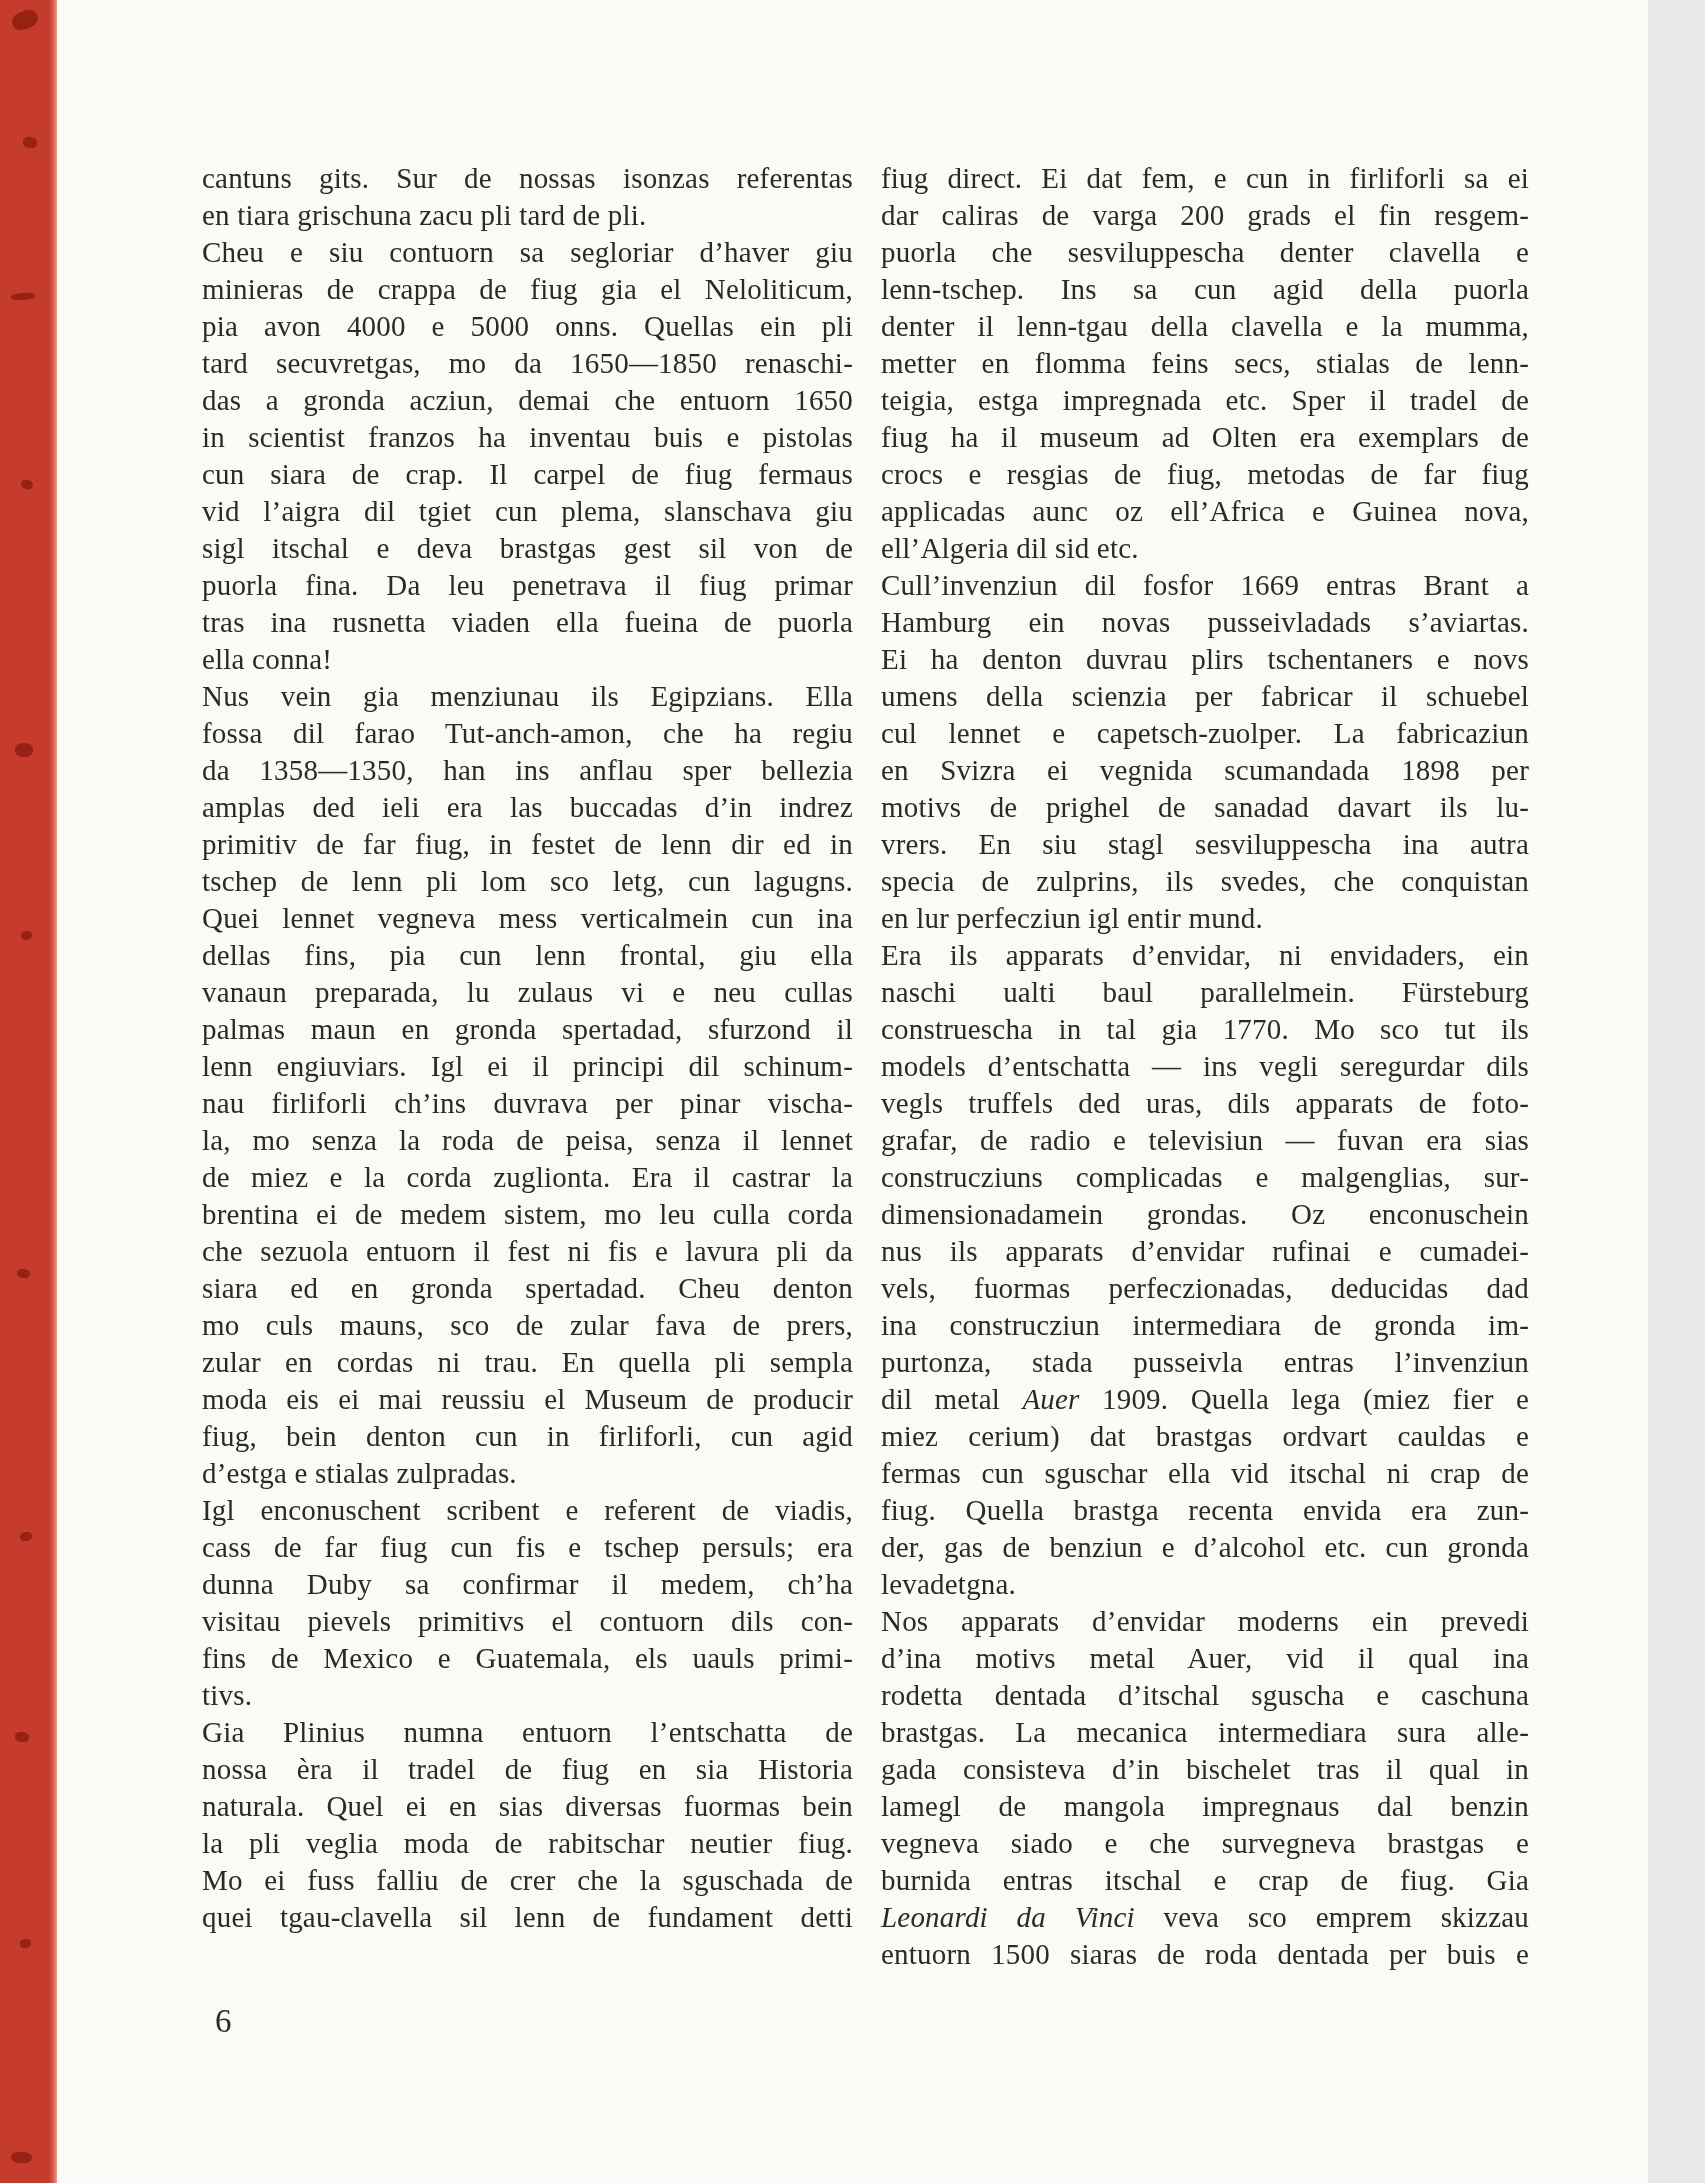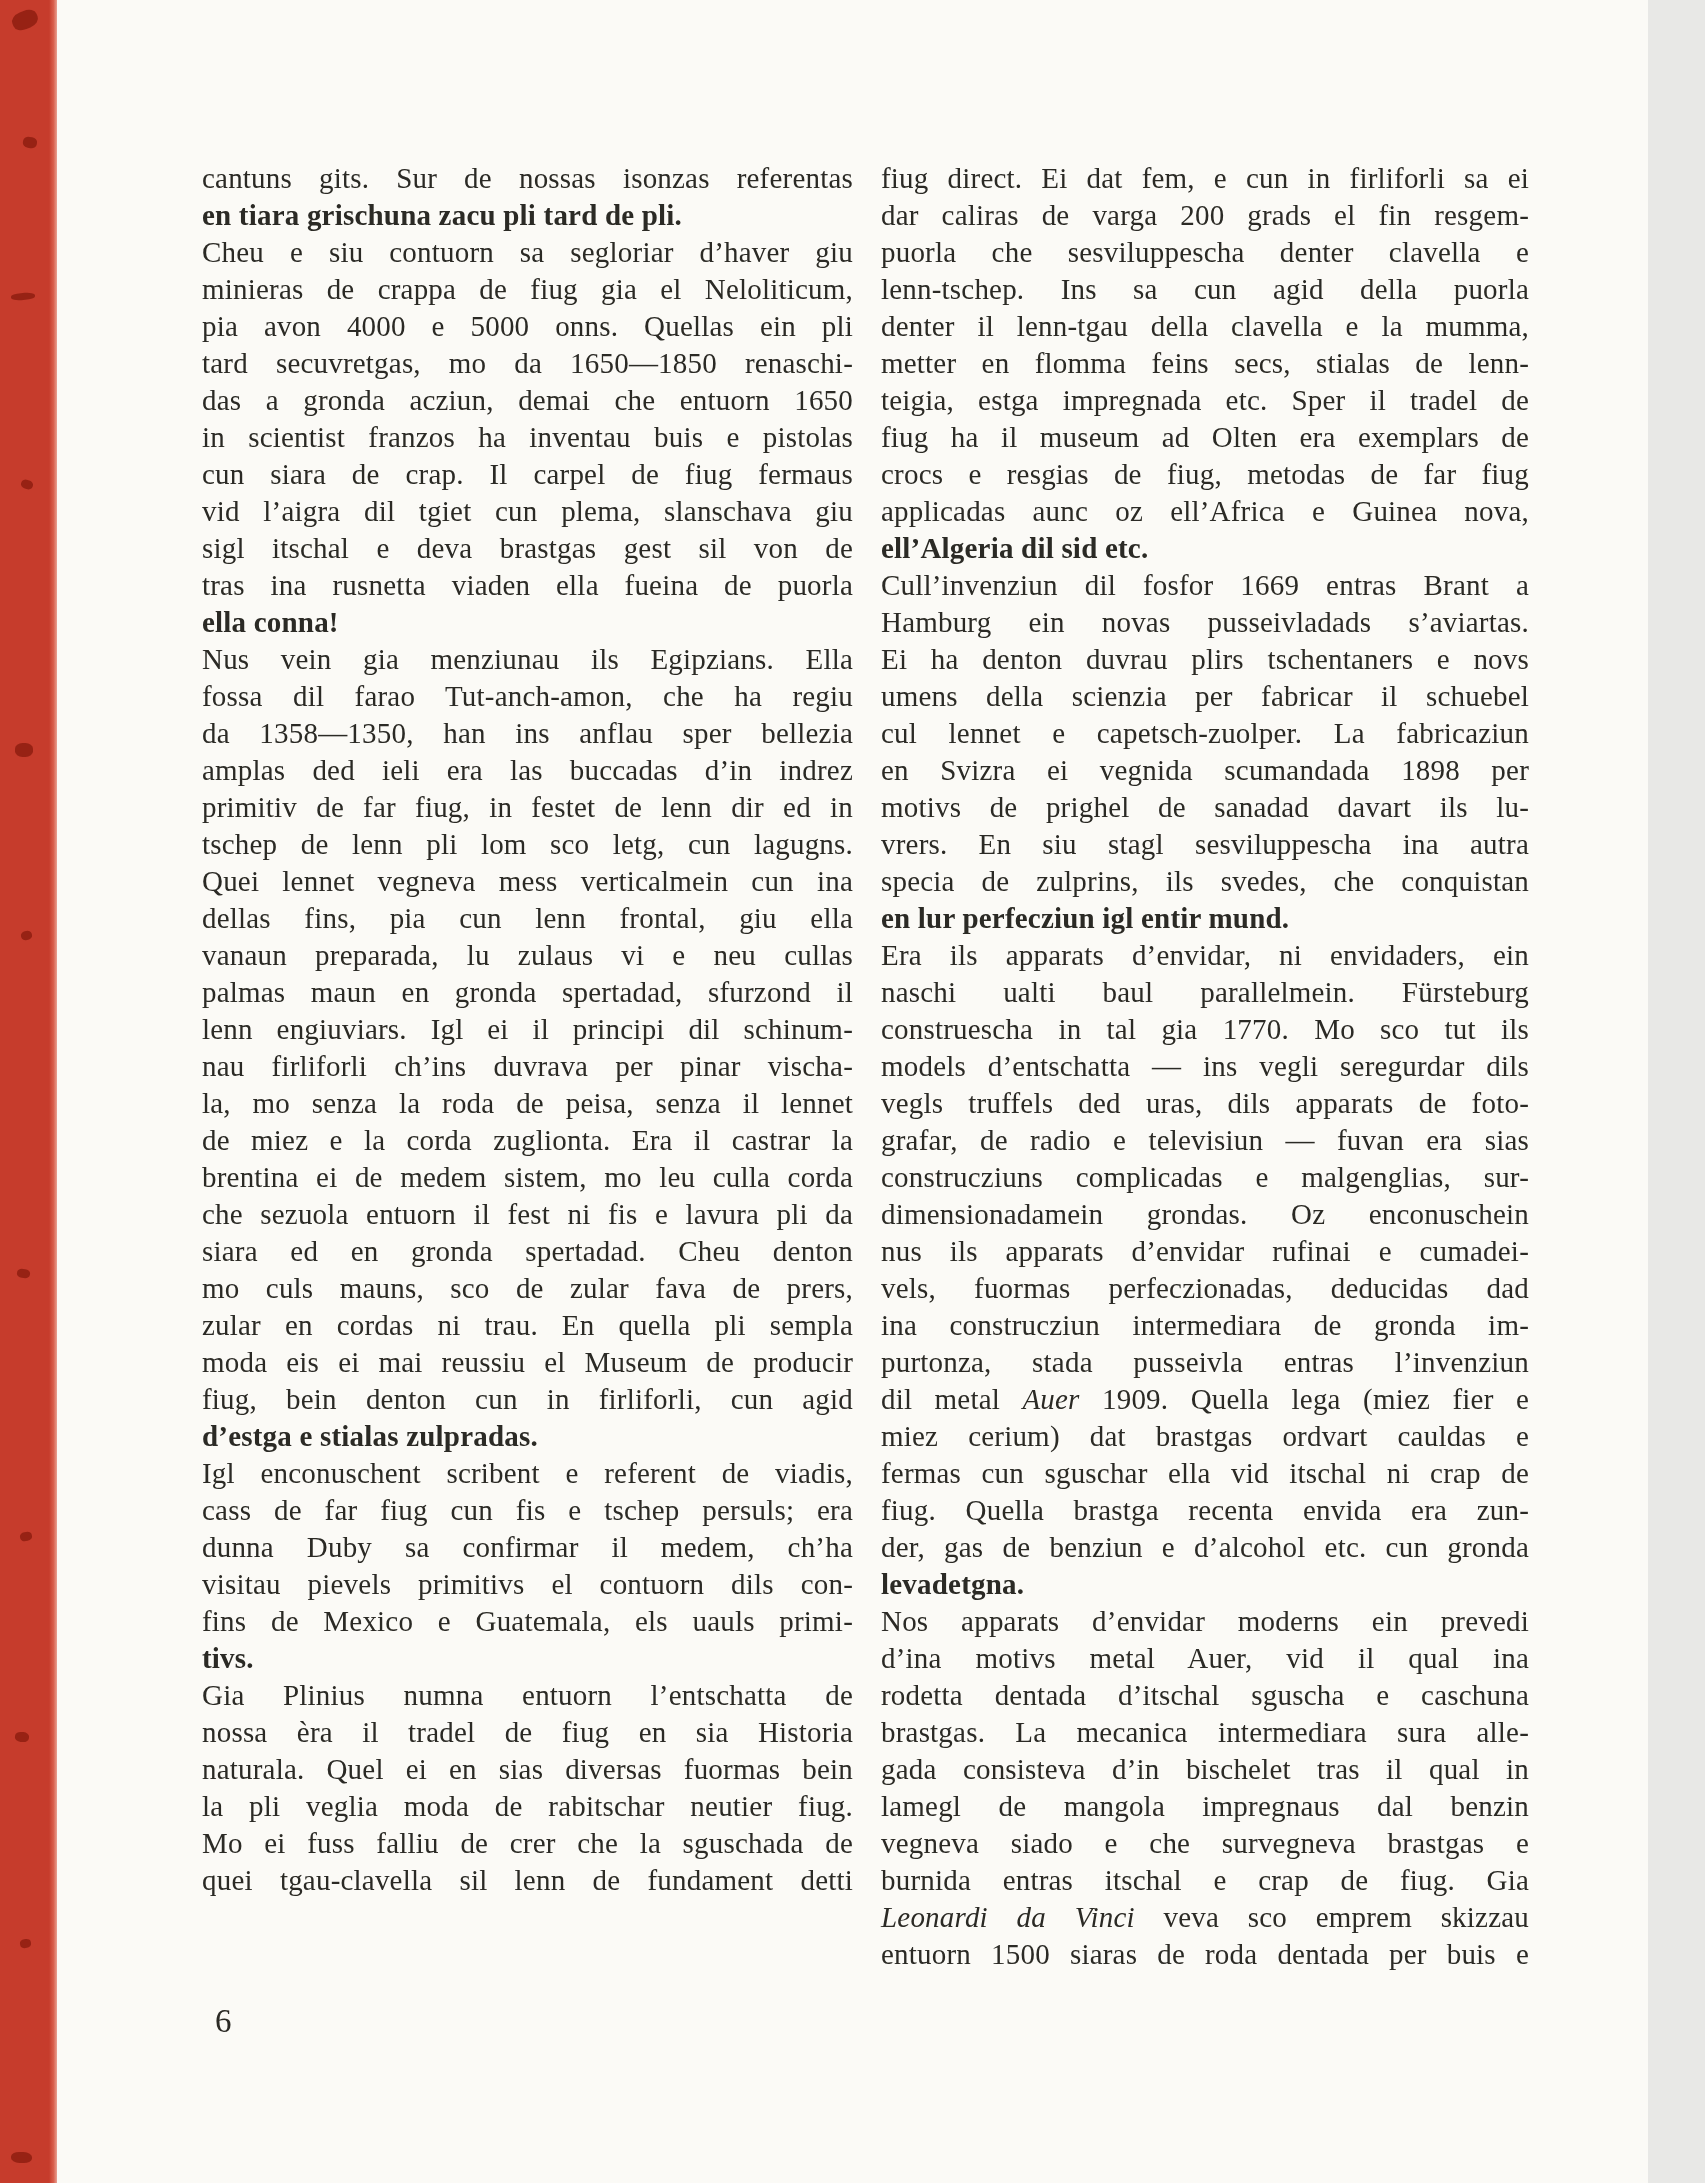--- a/index.html
+++ b/index.html
@@ -44,21 +44,21 @@
   .line {
     font-size: 29px;
     line-height: 37px;
     letter-spacing: 0.2px;
     text-align: justify;
     text-align-last: justify;
     white-space: normal;
     height: 37px;
     overflow: visible;
   }
-  .line.end { text-align-last: left; font-weight: bold; }
+  .line.end { text-align-last: left; }
   .line .it { font-style: italic; }
   .page-number {
     position: absolute;
     left: 215px;
     top: 2003px;
     font-size: 33px;
     line-height: 37px;
   }
   .speck {
     position: absolute;
@@ -94,20 +94,21 @@
       <div class="para">
         <div class="line"><span>Cheu e siu contuorn sa segloriar d’haver giu</span></div>
         <div class="line"><span>minieras de crappa de fiug gia el Neloliticum,</span></div>
         <div class="line"><span>pia avon 4000 e 5000 onns. Quellas ein pli</span></div>
         <div class="line"><span>tard secuvretgas, mo da 1650—1850 renaschi-</span></div>
         <div class="line"><span>das a gronda acziun, demai che entuorn 1650</span></div>
         <div class="line"><span>in scientist franzos ha inventau buis e pistolas</span></div>
         <div class="line"><span>cun siara de crap. Il carpel de fiug fermaus</span></div>
         <div class="line"><span>vid l’aigra dil tgiet cun plema, slanschava giu</span></div>
         <div class="line"><span>sigl itschal e deva brastgas gest sil von de</span></div>
+        <div class="line"><span>puorla fina. Da leu penetrava il fiug primar</span></div>
         <div class="line"><span>tras ina rusnetta viaden ella fueina de puorla</span></div>
         <div class="line end"><span>ella conna!</span></div>
       </div>
       <div class="para">
         <div class="line"><span>Nus vein gia menziunau ils Egipzians. Ella</span></div>
         <div class="line"><span>fossa dil farao Tut-anch-amon, che ha regiu</span></div>
         <div class="line"><span>da 1358—1350, han ins anflau sper bellezia</span></div>
         <div class="line"><span>amplas ded ieli era las buccadas d’in indrez</span></div>
         <div class="line"><span>primitiv de far fiug, in festet de lenn dir ed in</span></div>
         <div class="line"><span>tschep de lenn pli lom sco letg, cun lagugns.</span></div>

